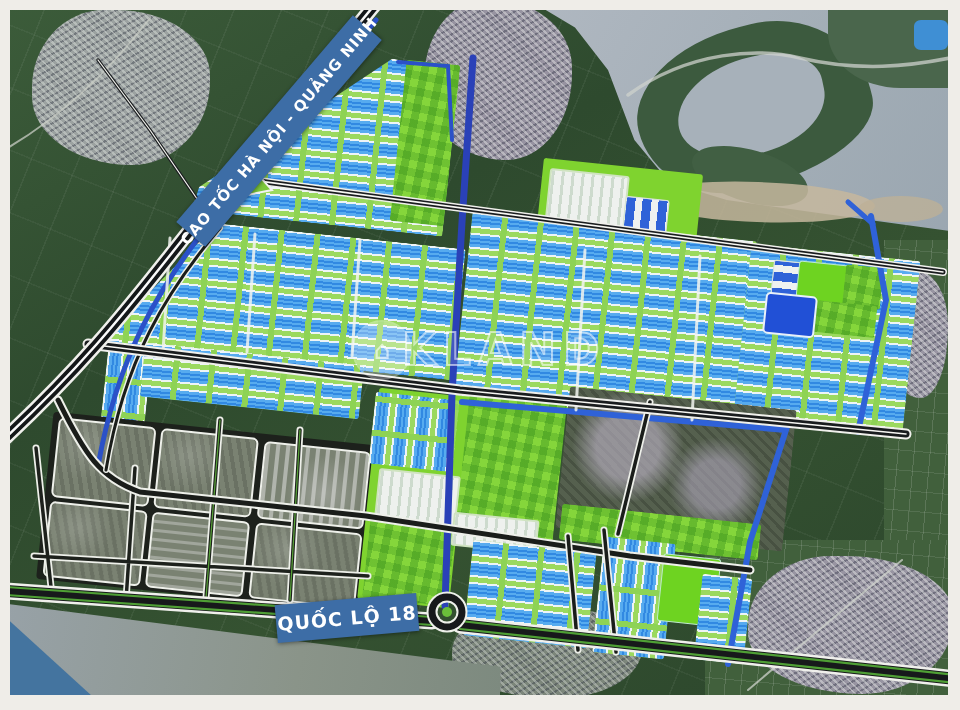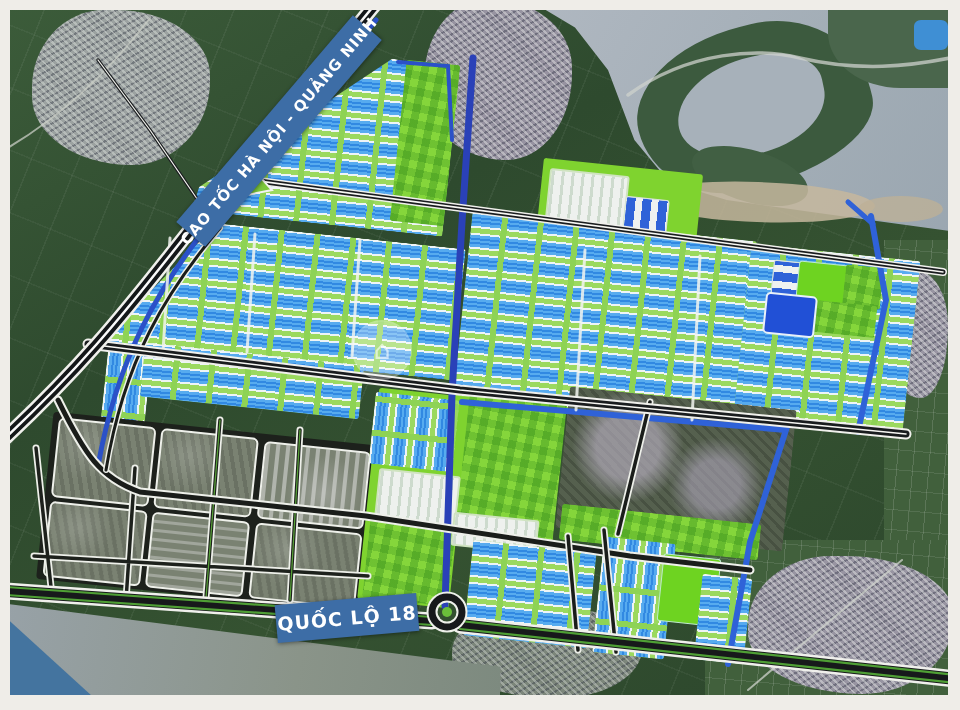--- a/index.html
+++ b/index.html
@@ -237,16 +237,17 @@
    <div class="banner exp">
      <span>CAO TỐC HÀ NỘI - QUẢNG NINH</span>
    </div>
    <div class="banner ql">
      <span>QUỐC LỘ 18</span>
    </div>
 
    <div class="abs wm-circle">
      <span>⌂</span>
    </div>
+   <div class="abs wm-text">KLAND</div>
 
   </div>
  </div>
 </div>
 
 </body></html>

